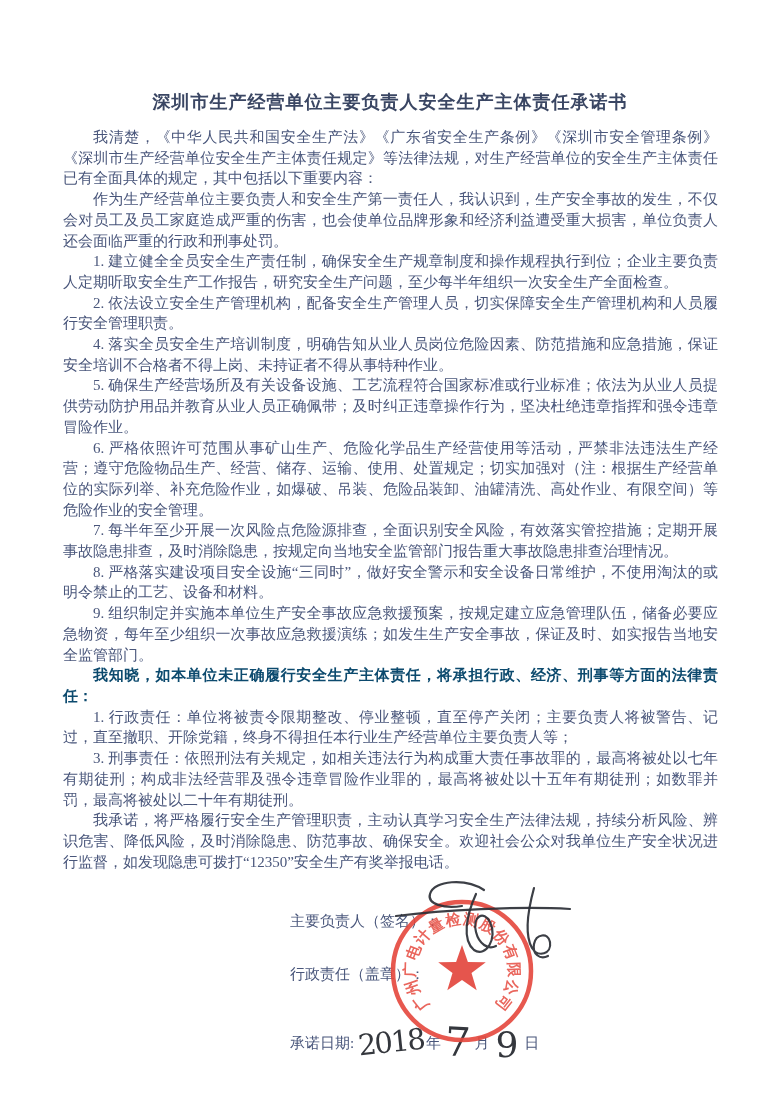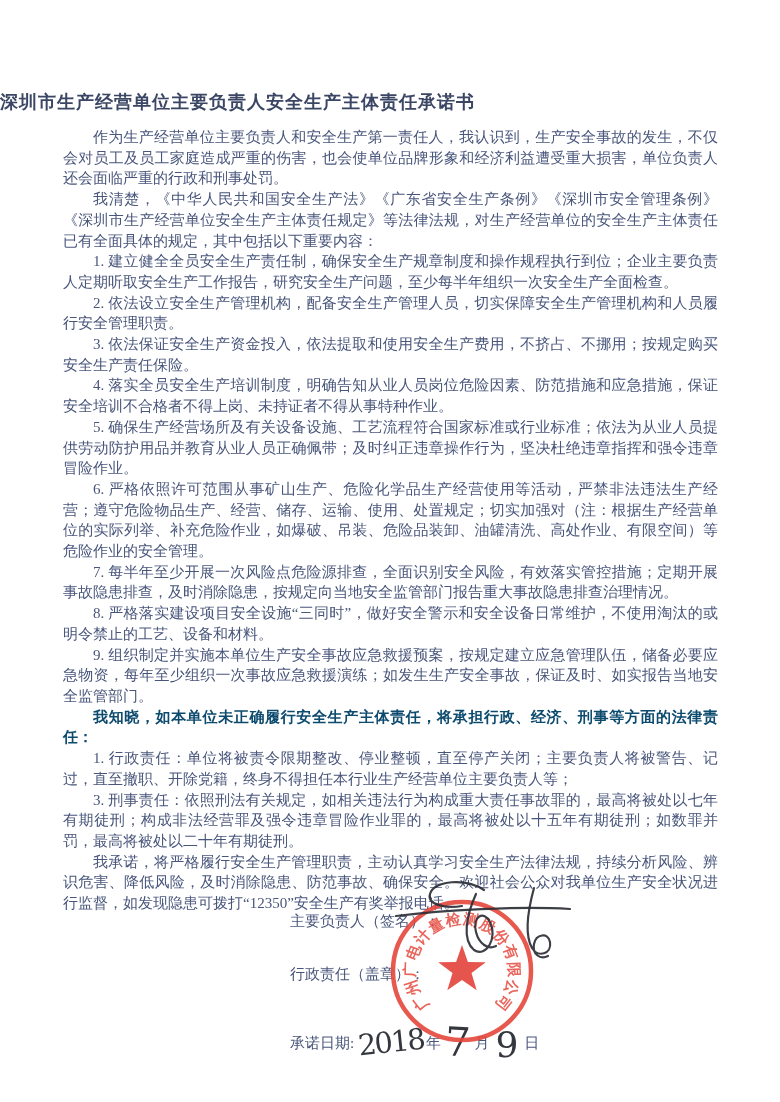--- a/index.html
+++ b/index.html
@@ -3,21 +3,21 @@
 <meta charset="utf-8">
 <style>
   html,body{margin:0;padding:0;}
   body{
     width:780px;height:1102px;background:#ffffff;position:relative;overflow:hidden;
     font-family:"Liberation Serif","DejaVu Serif",serif;
   }
   .page{position:absolute;inset:0;background:#ffffff;}
   .doc-title{
     position:absolute;top:90px;left:0;width:780px;margin:0;
-    text-align:left;font-size:18px;font-weight:bold;color:#3a4663;letter-spacing:1px;
+    text-align:center;font-size:18px;font-weight:bold;color:#3a4663;letter-spacing:1px;
   }
   .content{
     position:absolute;top:127px;left:63px;width:655px;
     font-size:15px;line-height:20.7px;color:#49567b;text-align:justify;
   }
   .content p{margin:0;text-indent:2em;}
   .content p.bold{font-weight:bold;color:#0c4a6e;}
   .sig-block{position:absolute;left:290px;top:0;width:440px;color:#49567b;font-size:15px;}
   .sig-line{position:absolute;left:0;white-space:nowrap;display:flex;align-items:baseline;}
   .sig-line.l1{top:912px;}
@@ -41,25 +41,24 @@
   .signature-svg path{fill:none;stroke:#2b2f36;stroke-width:2.2px;stroke-linecap:round;opacity:.92;}
 </style>
 </head>
 <body>
 
 <div class="page">
 
   <h1 class="doc-title">深圳市生产经营单位主要负责人安全生产主体责任承诺书</h1>
 
   <div class="content">
+    <p>我清楚，《中华人民共和国安全生产法》《广东省安全生产条例》《深圳市安全管理条例》《深圳市生产经营单位安全生产主体责任规定》等法律法规，对生产经营单位的安全生产主体责任已有全面具体的规定，其中包括以下重要内容：</p>
     <p>作为生产经营单位主要负责人和安全生产第一责任人，我认识到，生产安全事故的发生，不仅会对员工及员工家庭造成严重的伤害，也会使单位品牌形象和经济利益遭受重大损害，单位负责人还会面临严重的行政和刑事处罚。</p>
-    <p>我清楚，《中华人民共和国安全生产法》《广东省安全生产条例》《深圳市安全管理条例》《深圳市生产经营单位安全生产主体责任规定》等法律法规，对生产经营单位的安全生产主体责任已有全面具体的规定，其中包括以下重要内容：</p>
     <p>1. 建立健全全员安全生产责任制，确保安全生产规章制度和操作规程执行到位；企业主要负责人定期听取安全生产工作报告，研究安全生产问题，至少每半年组织一次安全生产全面检查。</p>
     <p>2. 依法设立安全生产管理机构，配备安全生产管理人员，切实保障安全生产管理机构和人员履行安全管理职责。</p>
-    <p>3. 依法保证安全生产资金投入，依法提取和使用安全生产费用，不挤占、不挪用；按规定购买安全生产责任保险。</p>
     <p>4. 落实全员安全生产培训制度，明确告知从业人员岗位危险因素、防范措施和应急措施，保证安全培训不合格者不得上岗、未持证者不得从事特种作业。</p>
     <p>5. 确保生产经营场所及有关设备设施、工艺流程符合国家标准或行业标准；依法为从业人员提供劳动防护用品并教育从业人员正确佩带；及时纠正违章操作行为，坚决杜绝违章指挥和强令违章冒险作业。</p>
     <p>6. 严格依照许可范围从事矿山生产、危险化学品生产经营使用等活动，严禁非法违法生产经营；遵守危险物品生产、经营、储存、运输、使用、处置规定；切实加强对（注：根据生产经营单位的实际列举、补充危险作业，如爆破、吊装、危险品装卸、油罐清洗、高处作业、有限空间）等危险作业的安全管理。</p>
     <p>7. 每半年至少开展一次风险点危险源排查，全面识别安全风险，有效落实管控措施；定期开展事故隐患排查，及时消除隐患，按规定向当地安全监管部门报告重大事故隐患排查治理情况。</p>
     <p>8. 严格落实建设项目安全设施“三同时”，做好安全警示和安全设备日常维护，不使用淘汰的或明令禁止的工艺、设备和材料。</p>
     <p>9. 组织制定并实施本单位生产安全事故应急救援预案，按规定建立应急管理队伍，储备必要应急物资，每年至少组织一次事故应急救援演练；如发生生产安全事故，保证及时、如实报告当地安全监管部门。</p>
     <p class="bold">我知晓，如本单位未正确履行安全生产主体责任，将承担行政、经济、刑事等方面的法律责任：</p>
     <p>1. 行政责任：单位将被责令限期整改、停业整顿，直至停产关闭；主要负责人将被警告、记过，直至撤职、开除党籍，终身不得担任本行业生产经营单位主要负责人等；</p>
     <p>3. 刑事责任：依照刑法有关规定，如相关违法行为构成重大责任事故罪的，最高将被处以七年有期徒刑；构成非法经营罪及强令违章冒险作业罪的，最高将被处以十五年有期徒刑；如数罪并罚，最高将被处以二十年有期徒刑。</p>
     <p>我承诺，将严格履行安全生产管理职责，主动认真学习安全生产法律法规，持续分析风险、辨识危害、降低风险，及时消除隐患、防范事故、确保安全。欢迎社会公众对我单位生产安全状况进行监督，如发现隐患可拨打“12350”安全生产有奖举报电话。</p>

